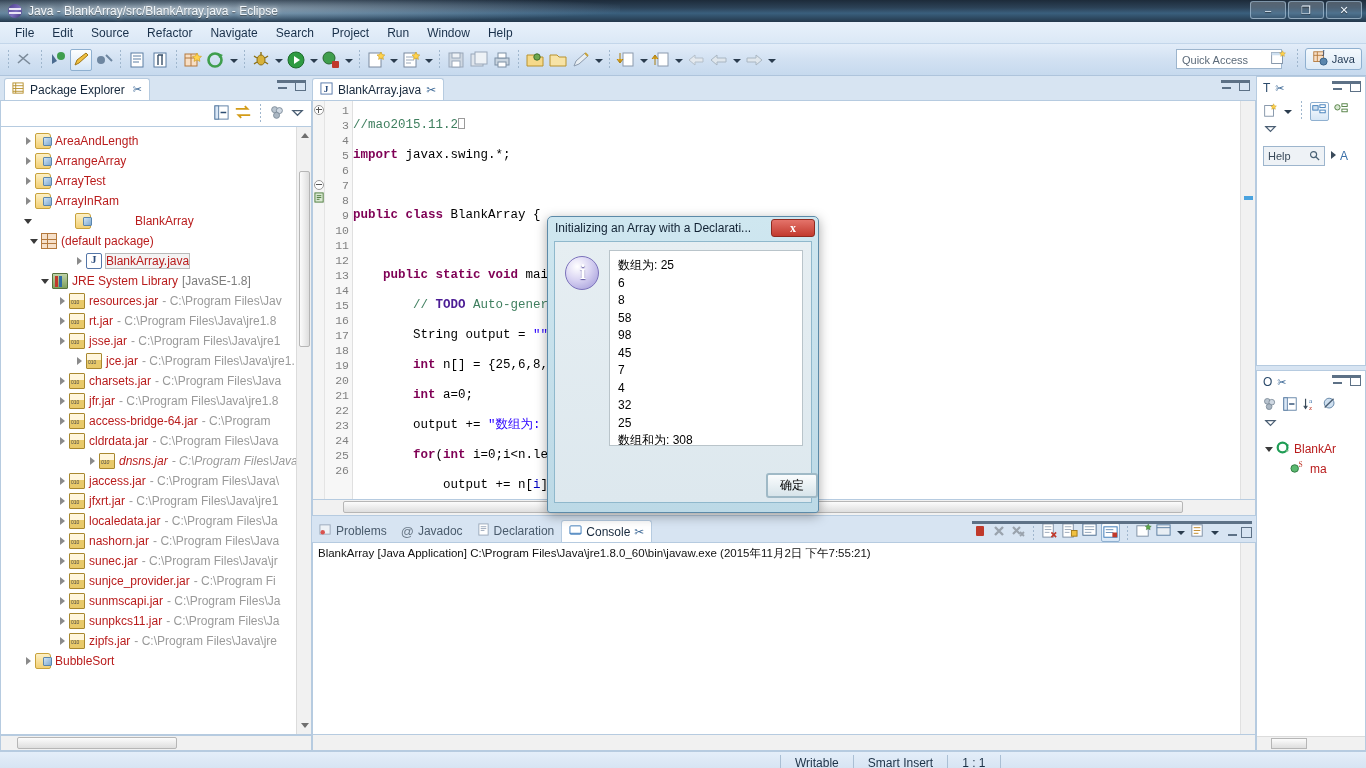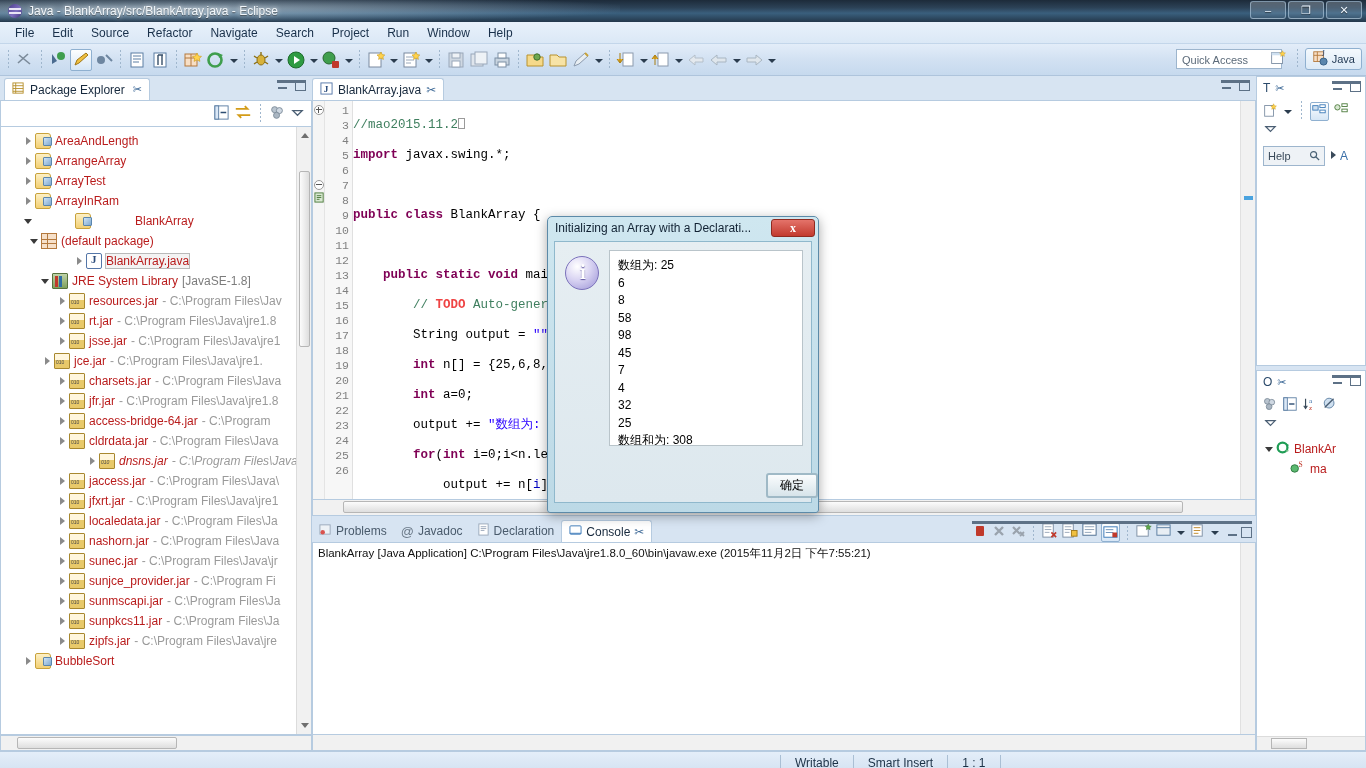--- a/index.html
+++ b/index.html
@@ -160,21 +160,21 @@
   .fold { position:absolute; left:-11px; top:2px; width:10px; height:10px; }
   .fold.plus, .fold.minus { border:1px solid #9a9a9a; border-radius:50%; background:#fff; }
   .fold.plus:before, .fold.minus:before { content:""; position:absolute; left:1px; top:3px; width:6px; height:1px; background:#555; }
   .fold.plus:after { content:""; position:absolute; left:3px; top:1px; width:1px; height:6px; background:#555; }
   #code { flex:1; padding-top:2px; font-family:"Liberation Mono",monospace; font-size:12.5px;
           line-height:15px; white-space:pre; color:#000; overflow:hidden; position:relative; }
   #code div { height:15px; }
   .kw { color:#7f0055; font-weight:bold; }
   .str { color:#2a00ff; }
   .cmt { color:#3f7f5f; }
-  .todo { color:#ef4444; font-weight:bold; }
+  .todo { color:#4c1d95; font-weight:bold; }
   .fld { color:#0000c0; }
   #edit-vscroll { width:15px; background:#f1f1f1; border-left:1px solid #e0e0e0; position:relative; }
   #edit-vscroll .mark { position:absolute; right:2px; top:95px; width:9px; height:4px; background:#4aa3df; }
   #edit-hscroll { height:16px; background:#f1f1f1; border:1px solid #b6cbe0; border-top:none; position:relative; }
   #edit-hscroll .thumb { position:absolute; left:30px; top:1px; width:840px; height:12px;
       background:linear-gradient(to bottom,#fcfcfc,#dedede); border:1px solid #b6b6b6; border-radius:2px; }
 
   
   #console-area { flex:1; display:flex; flex-direction:column; margin-top:2px; }
   #console-tabrow { height:24px; display:flex; align-items:flex-end; position:relative; }
@@ -541,21 +541,21 @@
             <span class="ico jar"></span>
             <span class="tlabel">rt.jar</span>
             <span class="tpath">- C:\Program Files\Java\jre1.8</span>
           </div>
           <div class="trow" style="padding-left: 55px;">
             <span class="tw closed"></span>
             <span class="ico jar"></span>
             <span class="tlabel">jsse.jar</span>
             <span class="tpath">- C:\Program Files\Java\jre1</span>
           </div>
-          <div class="trow" style="padding-left: 40px;">
+          <div class="trow" style="padding-left: 72px;">
             <span class="tw closed"></span>
             <span class="ico jar"></span>
             <span class="tlabel">jce.jar</span>
             <span class="tpath">- C:\Program Files\Java\jre1.</span>
           </div>
           <div class="trow" style="padding-left: 55px;">
             <span class="tw closed"></span>
             <span class="ico jar"></span>
             <span class="tlabel">charsets.jar</span>
             <span class="tpath">- C:\Program Files\Java</span>

